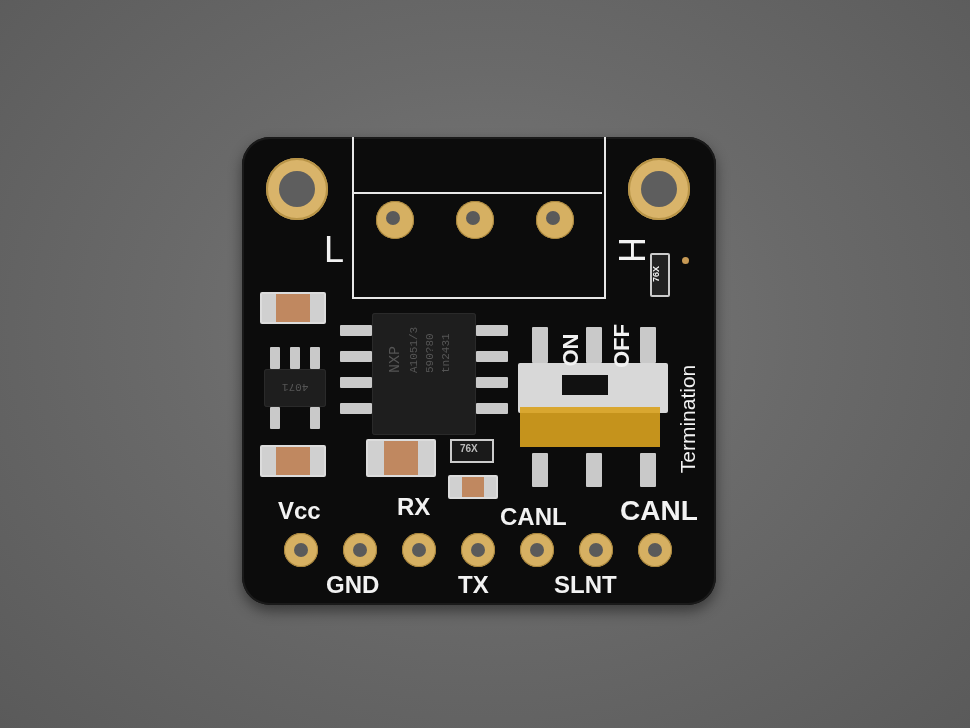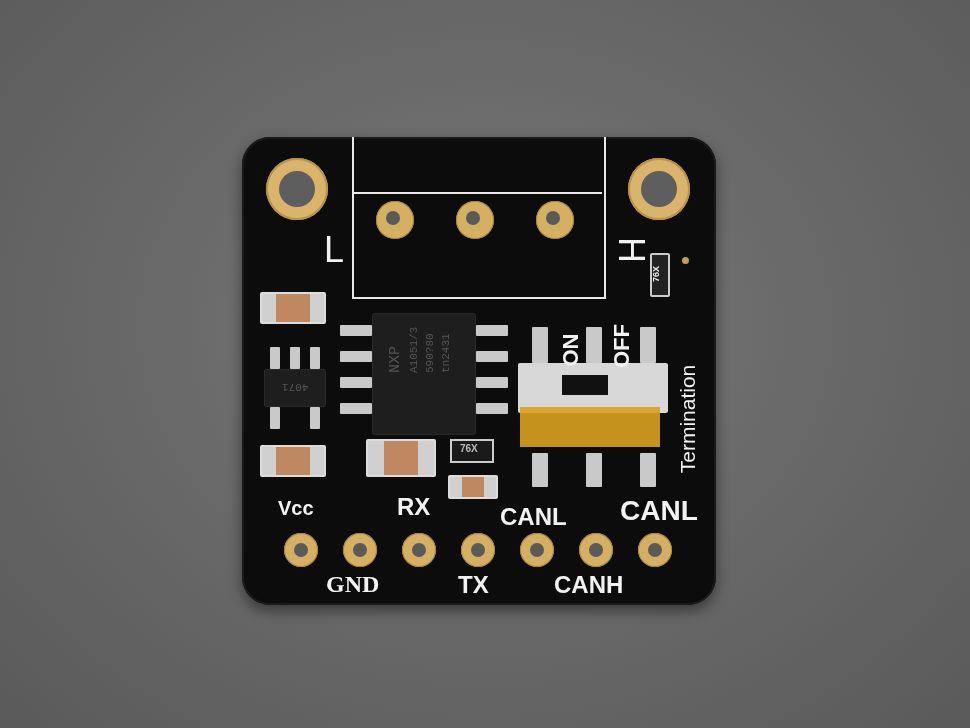--- a/index.html
+++ b/index.html
@@ -125,30 +125,30 @@
     <div class="switch-knob" style="left:320px;top:238px;width:46px;height:20px;"></div>
     <div class="kapton" style="left:278px;top:270px;width:140px;height:40px;"></div>
     <div class="pin" style="left:290px;top:316px;width:16px;height:34px;"></div>
     <div class="pin" style="left:344px;top:316px;width:16px;height:34px;"></div>
     <div class="pin" style="left:398px;top:316px;width:16px;height:34px;"></div>
 
     <div class="silk" style="left:312px;top:200px;font-size:22px;transform:rotate(-90deg);">ON</div>
     <div class="silk" style="left:358px;top:196px;font-size:22px;transform:rotate(-90deg);">OFF</div>
     <div class="silk" style="left:392px;top:270px;font-size:21px;font-weight:normal;transform:rotate(-90deg);white-space:nowrap;">Termination</div>
 
-    <div class="silk" style="left:36px;top:360px;font-size:20px;">Vcc</div>
+    <div class="silk" style="left:36px;top:360px;font-size:24px;">Vcc</div>
     <div class="silk" style="left:155px;top:356px;font-size:24px;">RX</div>
     <div class="silk" style="left:258px;top:366px;font-size:24px;">CANL</div>
     <div class="silk" style="left:378px;top:358px;font-size:28px;">CANL</div>
 
     <div class="pad" style="left:42px;top:396px;"></div>
     <div class="pad" style="left:101px;top:396px;"></div>
     <div class="pad" style="left:160px;top:396px;"></div>
     <div class="pad" style="left:219px;top:396px;"></div>
     <div class="pad" style="left:278px;top:396px;"></div>
     <div class="pad" style="left:337px;top:396px;"></div>
     <div class="pad" style="left:396px;top:396px;"></div>
 
-    <div class="silk" style="left:84px;top:434px;font-size:24px;font-family:Liberation Serif, serif;">GND</div>
+    <div class="silk" style="left:84px;top:434px;font-size:24px;">GND</div>
     <div class="silk" style="left:216px;top:434px;font-size:24px;">TX</div>
-    <div class="silk" style="left:312px;top:434px;font-size:24px;">CANH</div>
+    <div class="silk" style="left:312px;top:434px;font-size:24px;">SLNT</div>
   </div>
 </div>
 
 </body></html>

